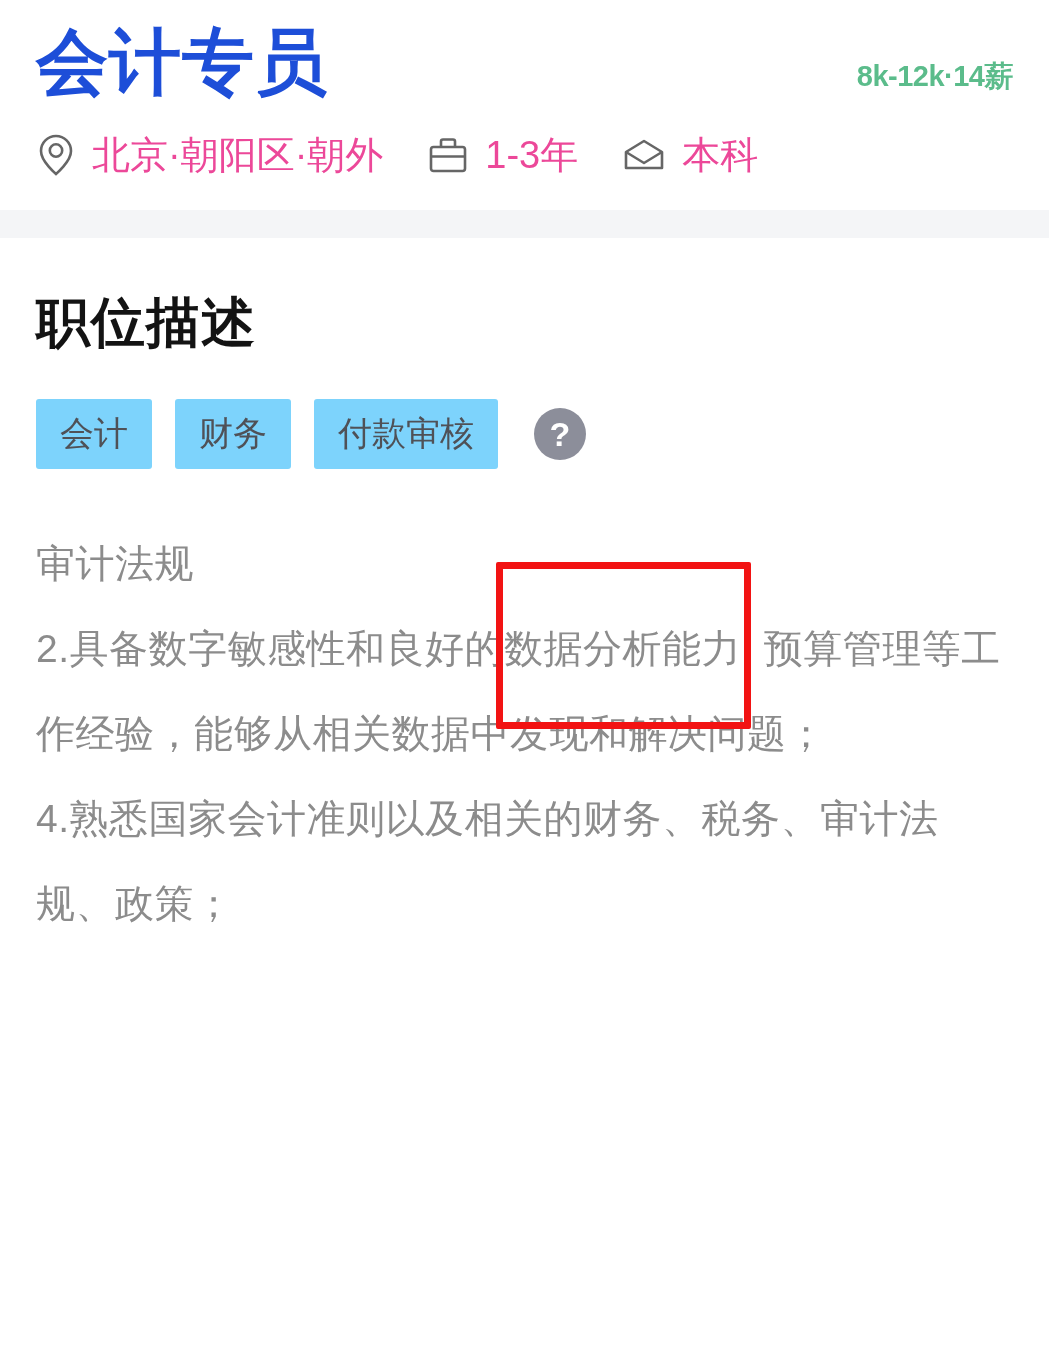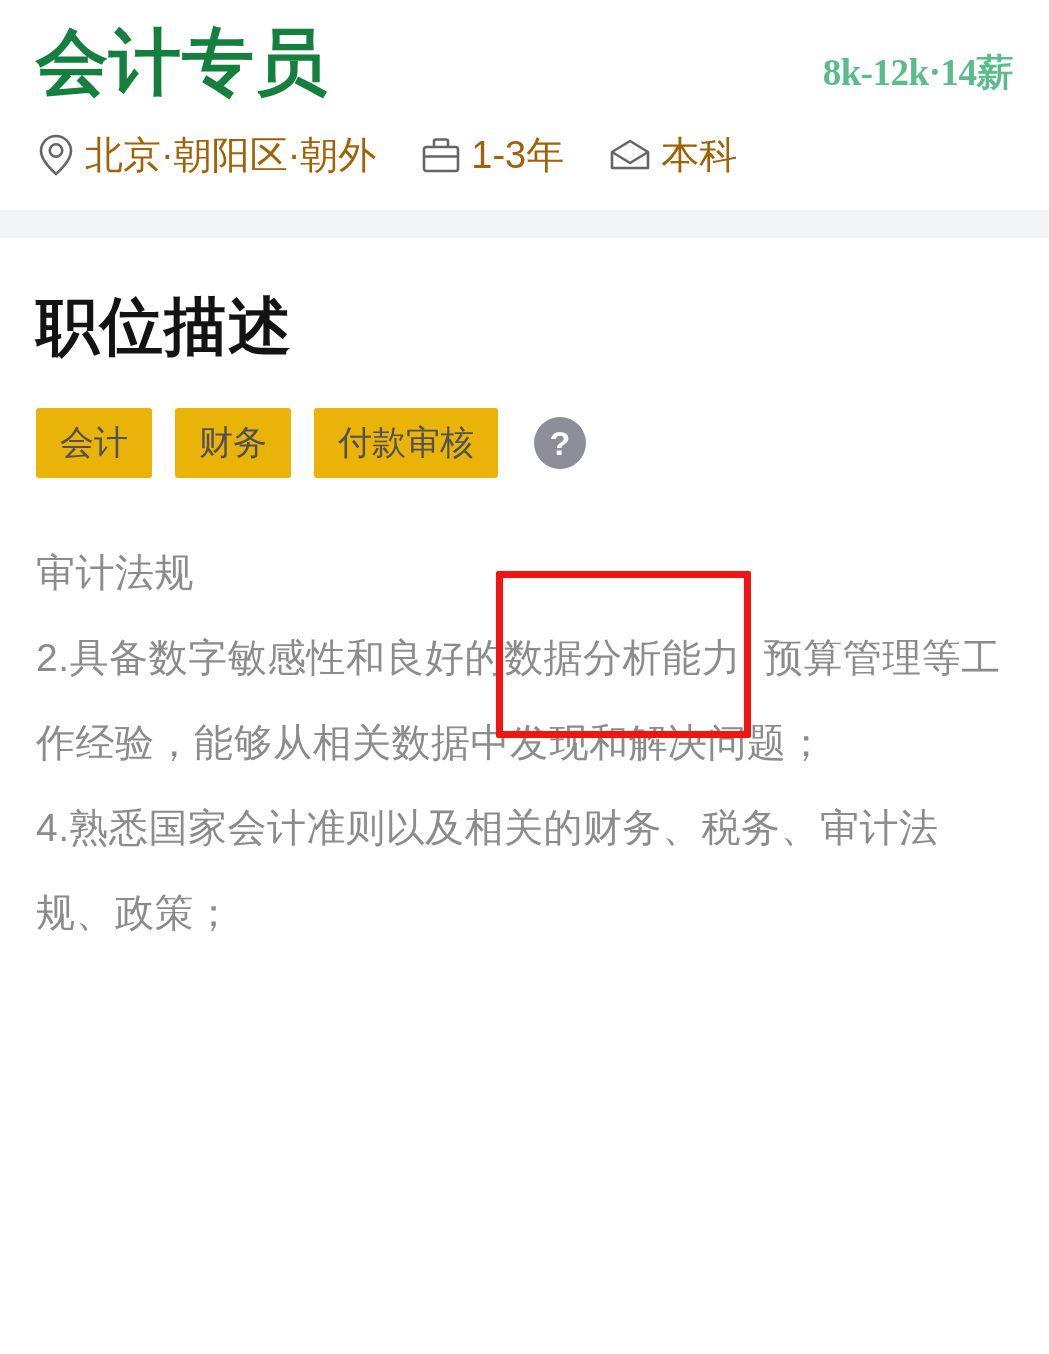--- a/index.html
+++ b/index.html
@@ -24,49 +24,49 @@
   }
   .title-row {
     display: flex;
     align-items: flex-end;
     justify-content: space-between;
     width: 100%;
   }
   .job-title {
     font-size: 72px;
     font-weight: 700;
-    color: #15803d;
+    color: #1d4ed8;
     line-height: 1.12;
     letter-spacing: 1px;
     white-space: nowrap;
   }
   .salary {
-    font-size: 37px;
+    font-size: 29px;
     font-weight: 700;
     color: #5BBC8B;
     line-height: 1;
     white-space: nowrap;
     padding-bottom: 12px;
     letter-spacing: -0.5px;
-    font-family: Liberation Serif, serif;
   }
 
   .meta-row {
     display: flex;
     align-items: center;
     margin-top: 30px;
     gap: 0;
   }
   .meta-item {
     display: flex;
     align-items: center;
     font-size: 38px;
-    color: #a16207;
-    line-height: 1;
-    white-space: nowrap;
+    color: #ec4899;
+    line-height: 1;
+    white-space: nowrap;
+    gap: 7px;
   }
   .meta-item + .meta-item {
     margin-left: 44px;
   }
   .meta-icon {
     display: inline-flex;
     align-items: center;
     justify-content: center;
     margin-right: 9px;
     flex: none;
@@ -80,36 +80,36 @@
     background: #F4F5F7;
     margin-top: 33px;
   }
 
   
   .section {
     padding: 0 36px;
     box-sizing: border-box;
   }
   .section-title {
-    font-size: 63px;
+    font-size: 54px;
     font-weight: 700;
     color: #131313;
     letter-spacing: 1px;
     margin-top: 57px;
     line-height: 1;
   }
 
   .tags-row {
     display: flex;
     align-items: center;
     margin-top: 50px;
     gap: 23px;
   }
   .tag {
-    background: #eab308;
+    background: #7dd3fc;
     color: #4F5157;
     font-size: 34px;
     line-height: 1;
     padding: 17px 24px 19px 24px;
     border-radius: 3px;
     white-space: nowrap;
   }
   .help-badge {
     width: 52px;
     height: 52px;

